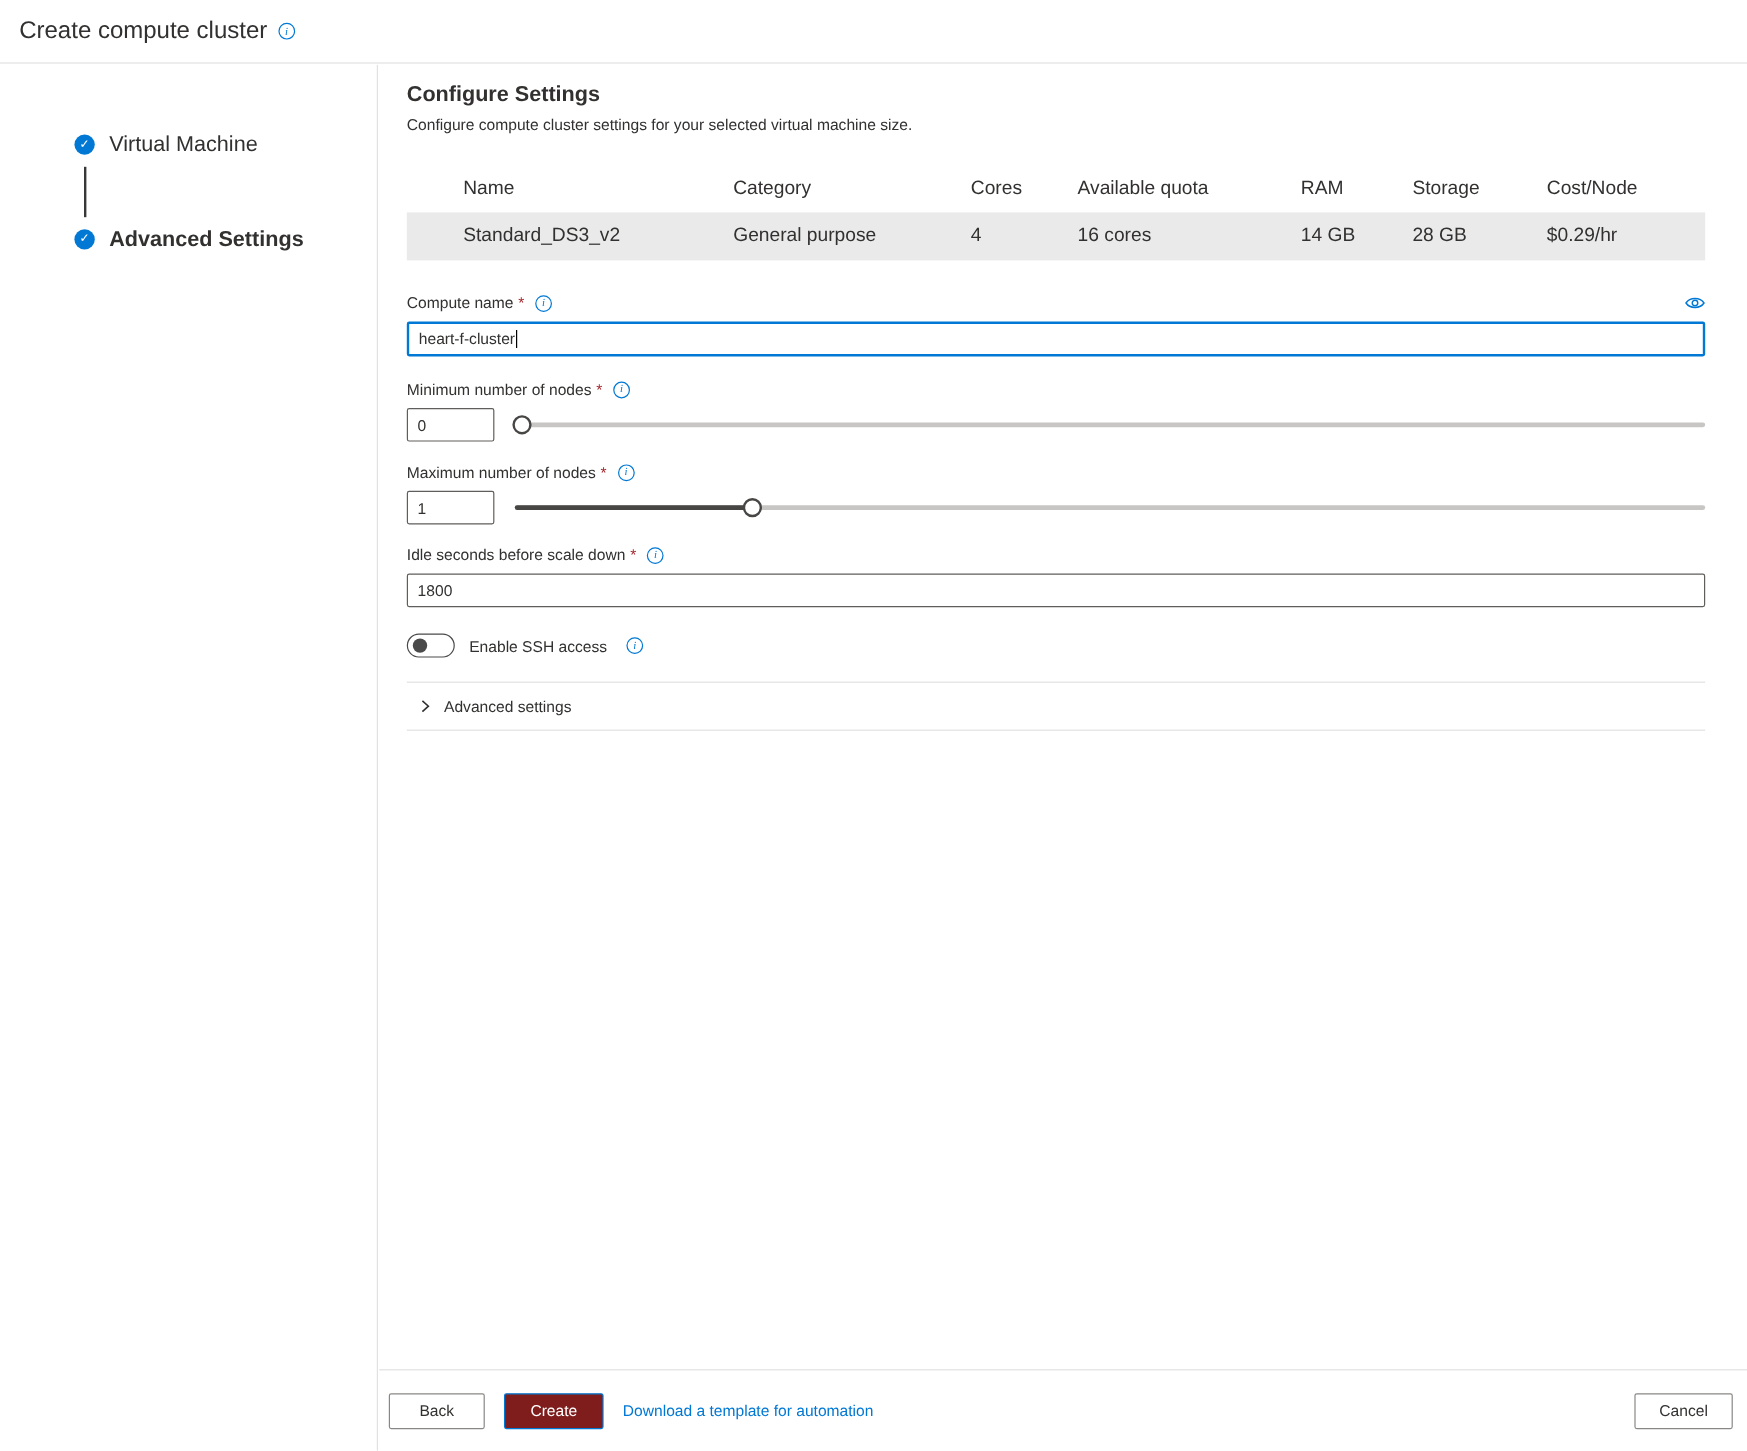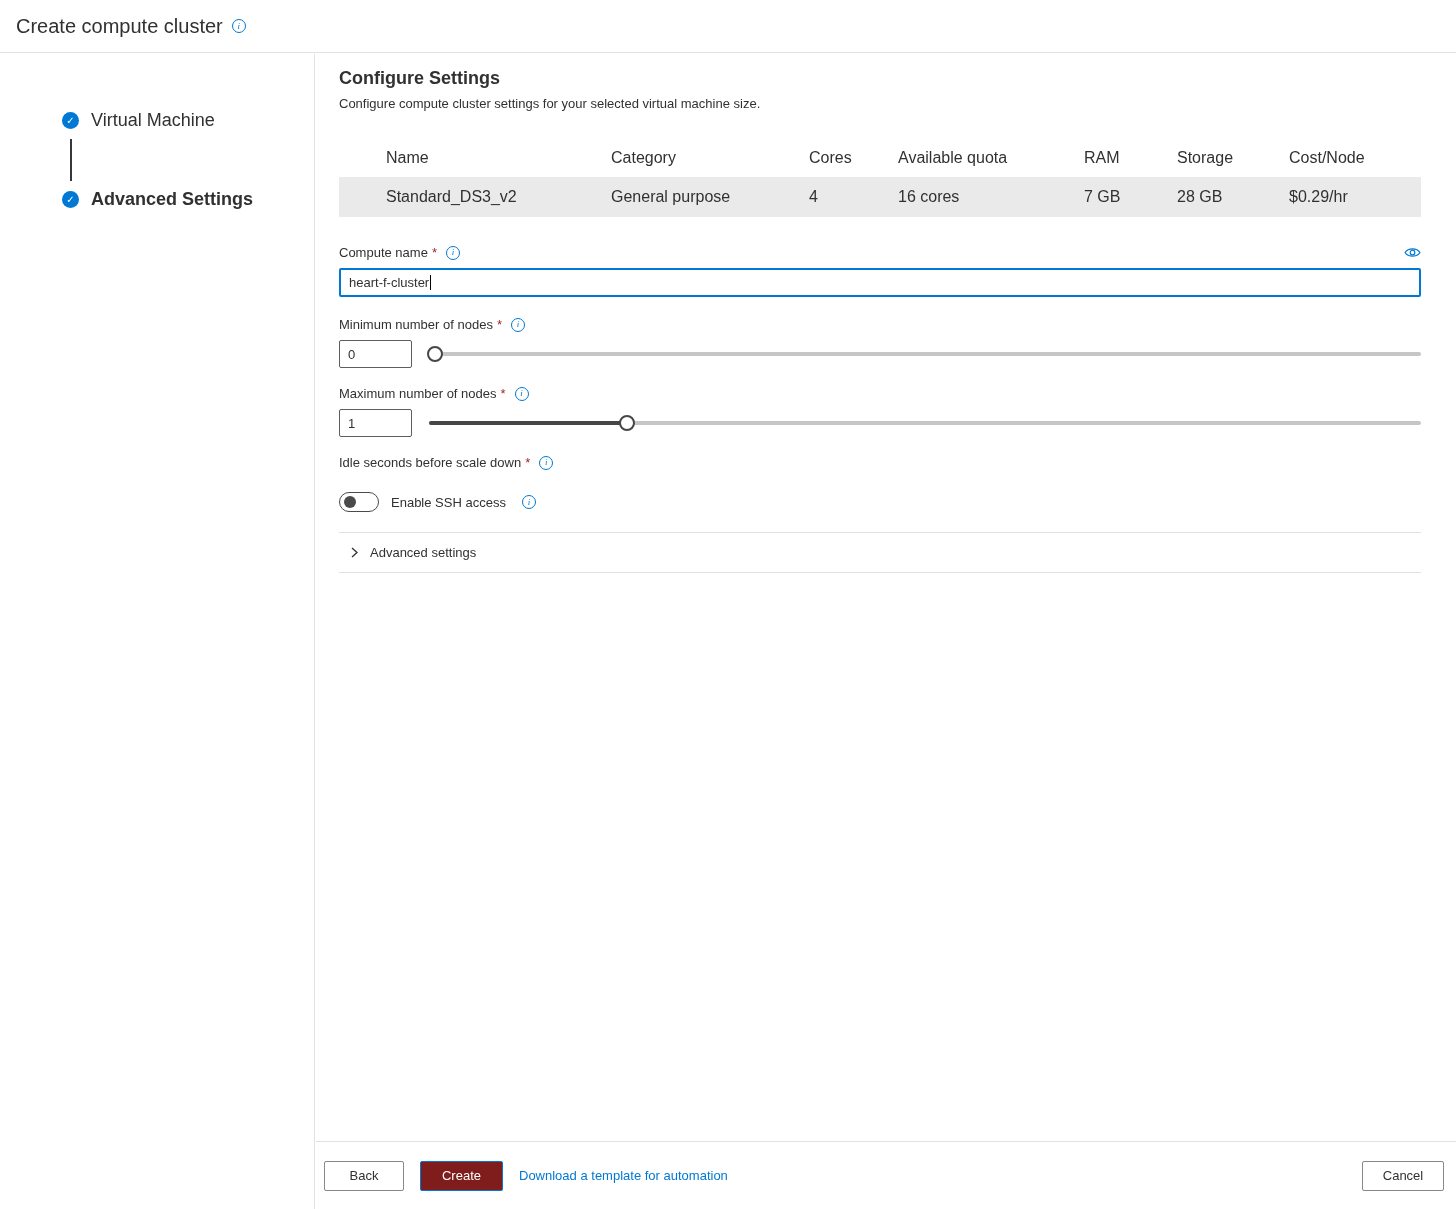--- a/index.html
+++ b/index.html
@@ -172,21 +172,21 @@
       <div>Available quota</div>
       <div>RAM</div>
       <div>Storage</div>
       <div>Cost/Node</div>
     </div>
     <div class="vm-row vm-data">
       <div>Standard_DS3_v2</div>
       <div>General purpose</div>
       <div>4</div>
       <div>16 cores</div>
-      <div>7 GB</div>
+      <div>14 GB</div>
       <div>28 GB</div>
       <div>$0.29/hr</div>
     </div>
   </div>
 
   <div class="group">
     <div class="field-label">
       <span>Compute name</span>
       <span class="req">*</span>
       <span class="info-icon">i</span>
@@ -231,20 +231,21 @@
       </div>
     </div>
   </div>
 
   <div class="group idle-group">
     <div class="field-label">
       <span>Idle seconds before scale down</span>
       <span class="req">*</span>
       <span class="info-icon">i</span>
     </div>
+    <input class="text-input" value="1800" style="">
   </div>
 
   <div class="toggle-row">
     <div class="toggle">
       <div class="toggle-knob"></div>
     </div>
     <span class="toggle-label">Enable SSH access</span>
     <span class="info-icon">i</span>
   </div>
 

